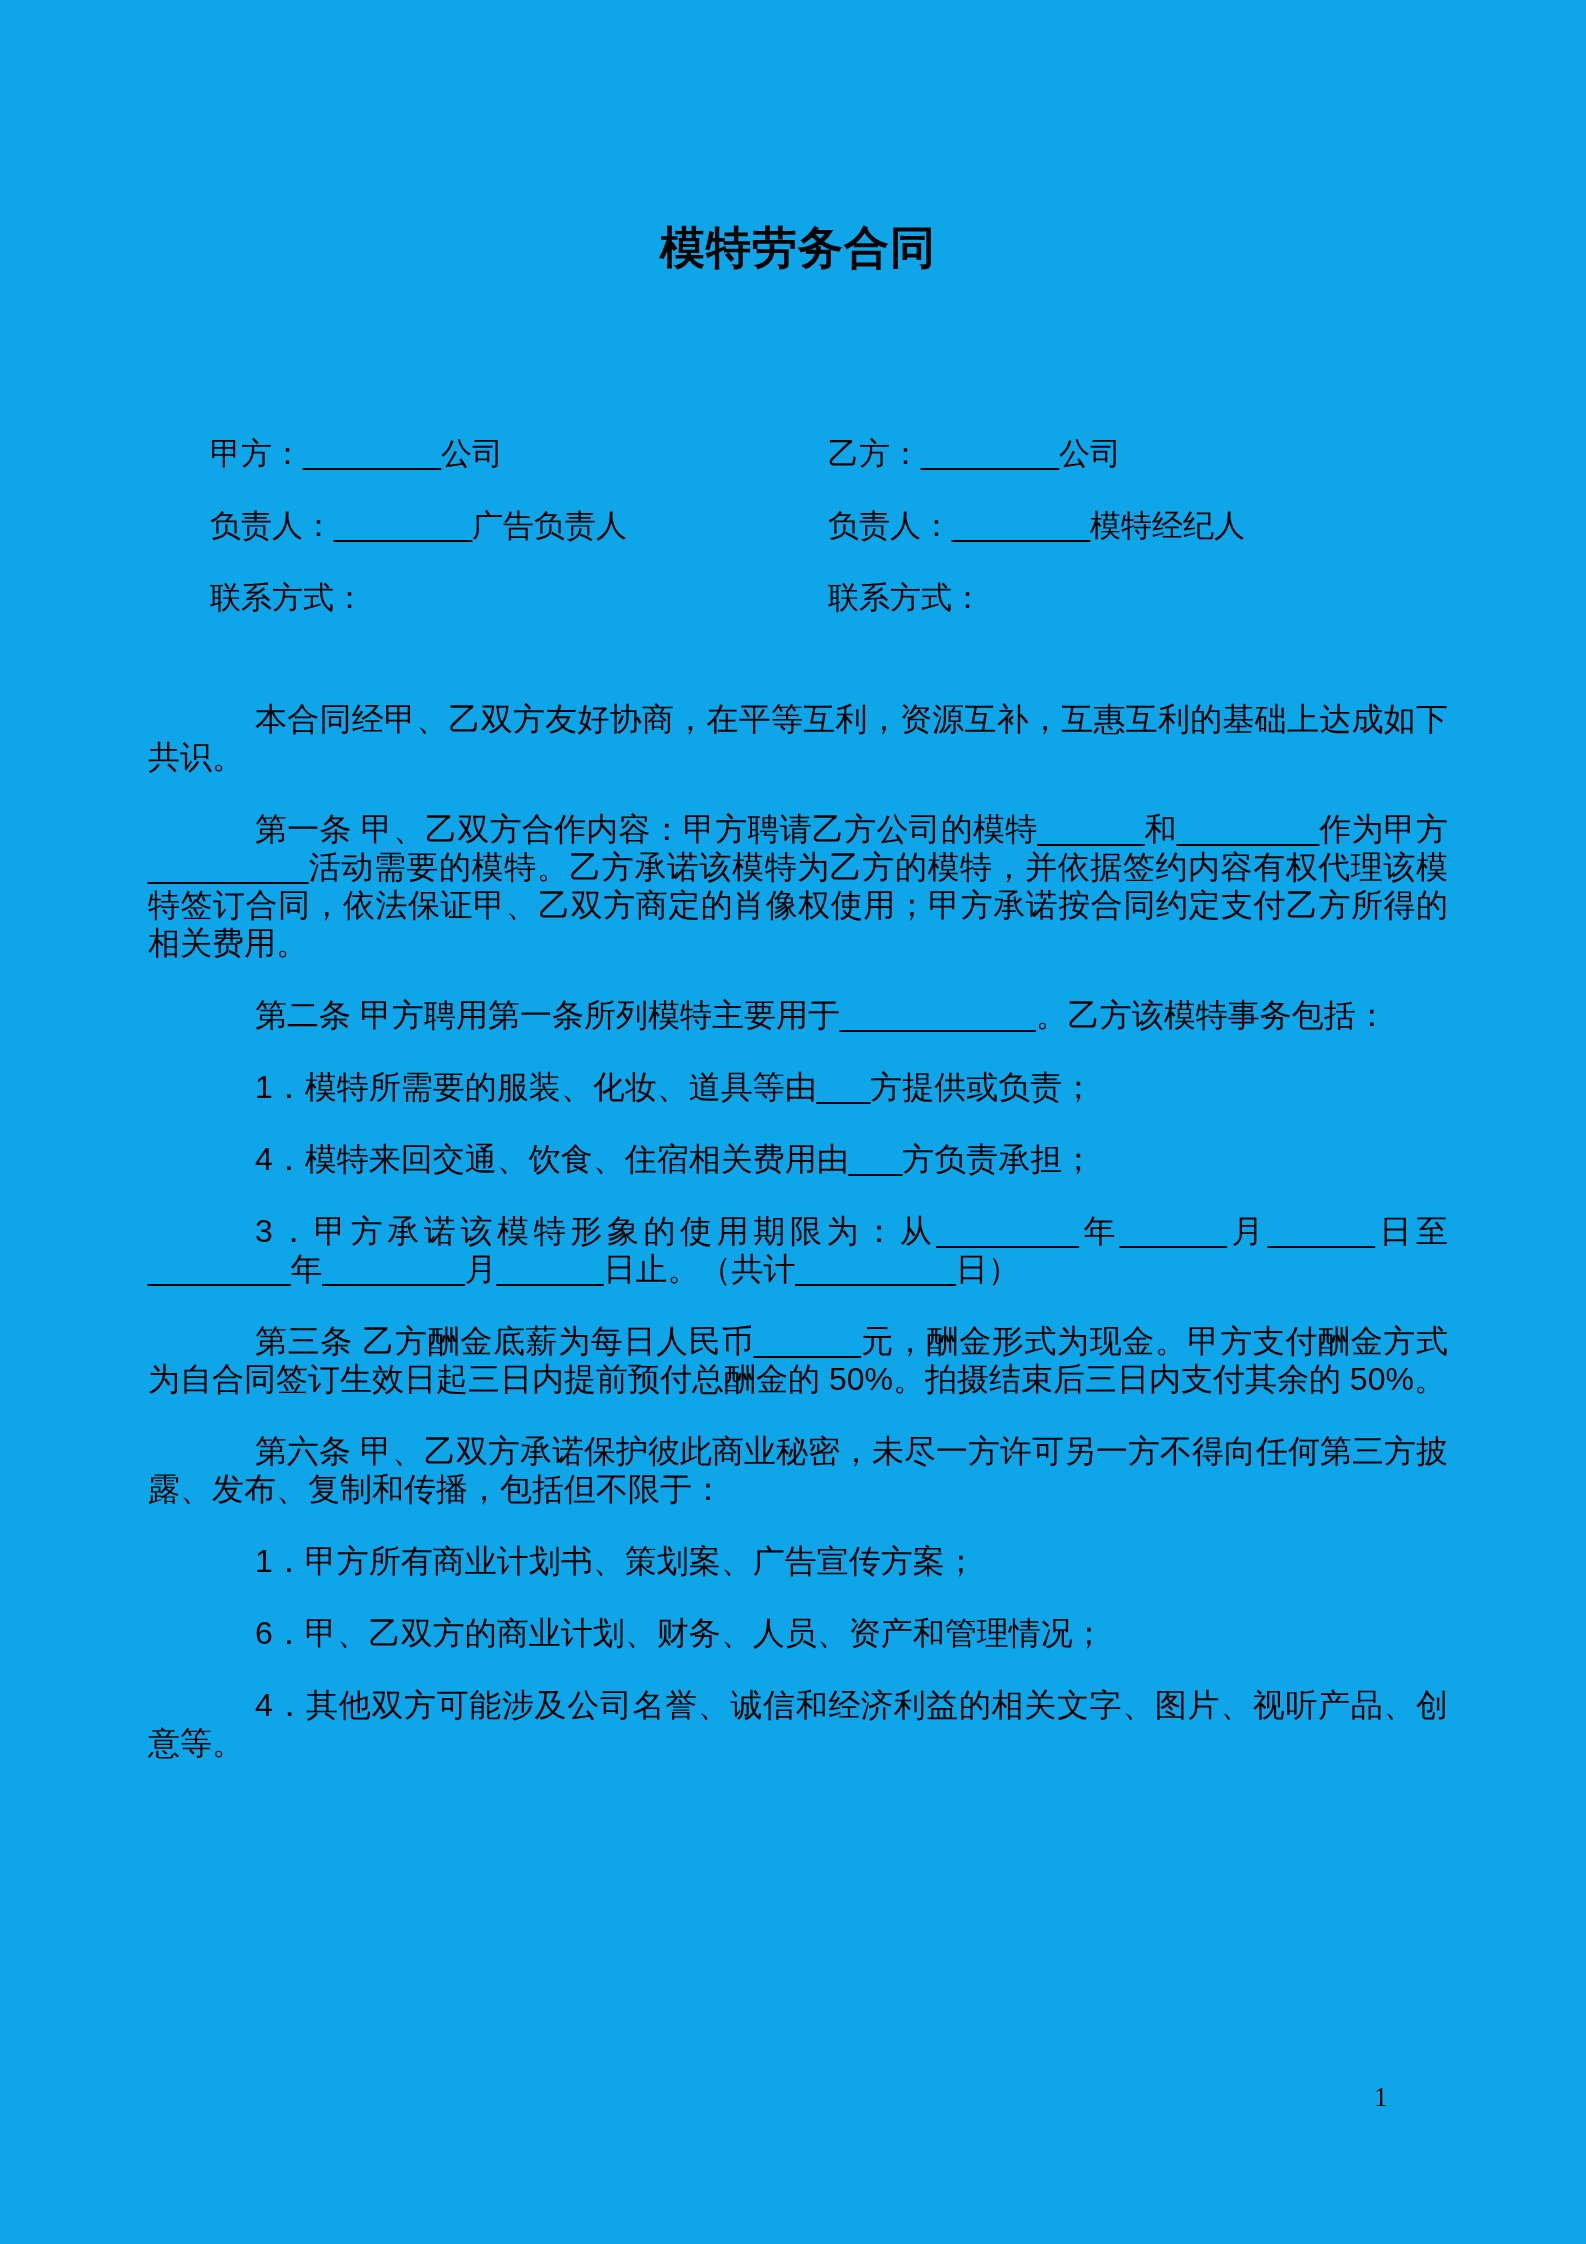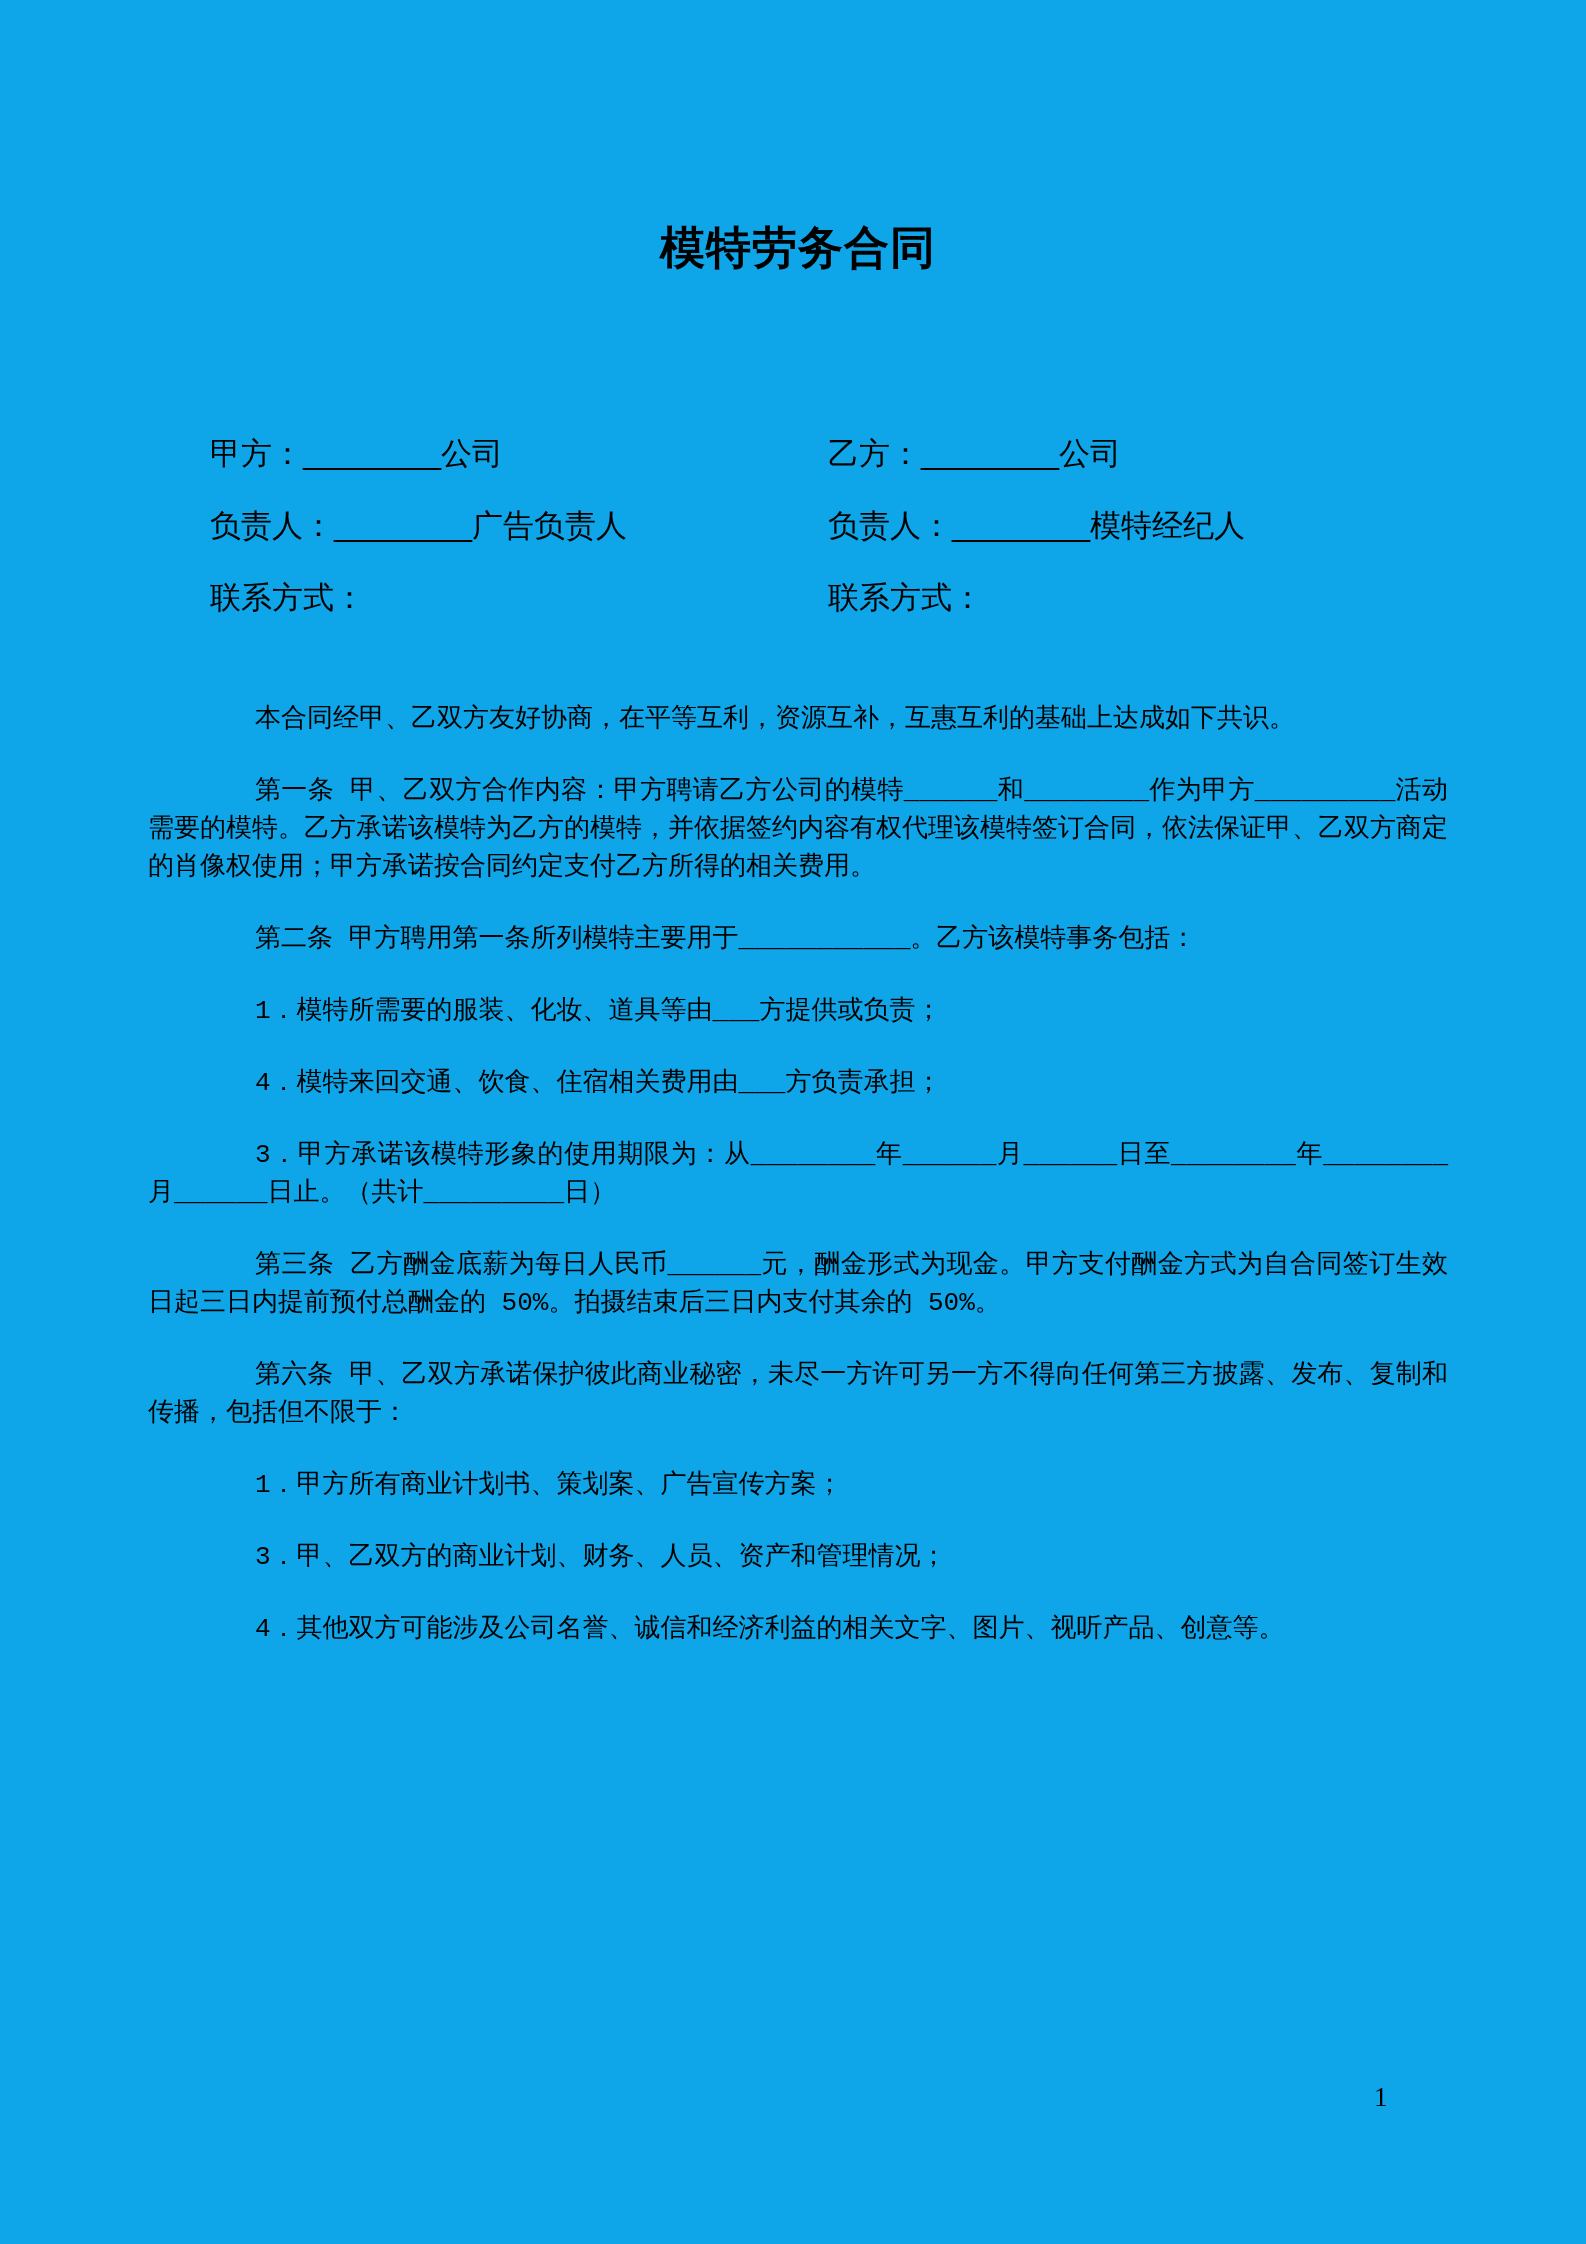--- a/index.html
+++ b/index.html
@@ -39,26 +39,25 @@
   .party-line {
     margin: 0 0 38px 0;
     font-size: 31px;
     line-height: 34px;
     font-weight: normal;
     white-space: nowrap;
   }
   .body-text { margin-top: 47px; }
   .para {
     margin: 0 0 34px 0;
-    font-size: 26px;
+    font-size: 32px;
     line-height: 38px;
     text-indent: 107px;
     text-align: justify;
     word-break: normal;
-    font-family: Liberation Mono, monospace;
   }
   .page-number {
     position: absolute;
     left: 1374px;
     top: 2082px;
     font-family: "Liberation Serif", serif;
     font-size: 27px;
     line-height: 30px;
   }
 </style>
@@ -85,19 +84,19 @@
   <div class="body-text">
     <p class="para">本合同经甲、乙双方友好协商，在平等互利，资源互补，互惠互利的基础上达成如下共识。</p>
     <p class="para">第一条 甲、乙双方合作内容：甲方聘请乙方公司的模特______和________作为甲方_________活动需要的模特。乙方承诺该模特为乙方的模特，并依据签约内容有权代理该模特签订合同，依法保证甲、乙双方商定的肖像权使用；甲方承诺按合同约定支付乙方所得的相关费用。</p>
     <p class="para">第二条 甲方聘用第一条所列模特主要用于___________。乙方该模特事务包括：</p>
     <p class="para">1．模特所需要的服装、化妆、道具等由___方提供或负责；</p>
     <p class="para">4．模特来回交通、饮食、住宿相关费用由___方负责承担；</p>
     <p class="para">3．甲方承诺该模特形象的使用期限为：从________年______月______日至________年________月______日止。（共计_________日）</p>
     <p class="para">第三条 乙方酬金底薪为每日人民币______元，酬金形式为现金。甲方支付酬金方式为自合同签订生效日起三日内提前预付总酬金的 50%。拍摄结束后三日内支付其余的 50%。</p>
     <p class="para">第六条 甲、乙双方承诺保护彼此商业秘密，未尽一方许可另一方不得向任何第三方披露、发布、复制和传播，包括但不限于：</p>
     <p class="para">1．甲方所有商业计划书、策划案、广告宣传方案；</p>
-    <p class="para">3．甲、乙双方的商业计划、财务、人员、资产和管理情况；</p>
+    <p class="para">6．甲、乙双方的商业计划、财务、人员、资产和管理情况；</p>
     <p class="para">4．其他双方可能涉及公司名誉、诚信和经济利益的相关文字、图片、视听产品、创意等。</p>
   </div>
 
   <div class="page-number">1</div>
 
 </div>
 
 </body></html>

